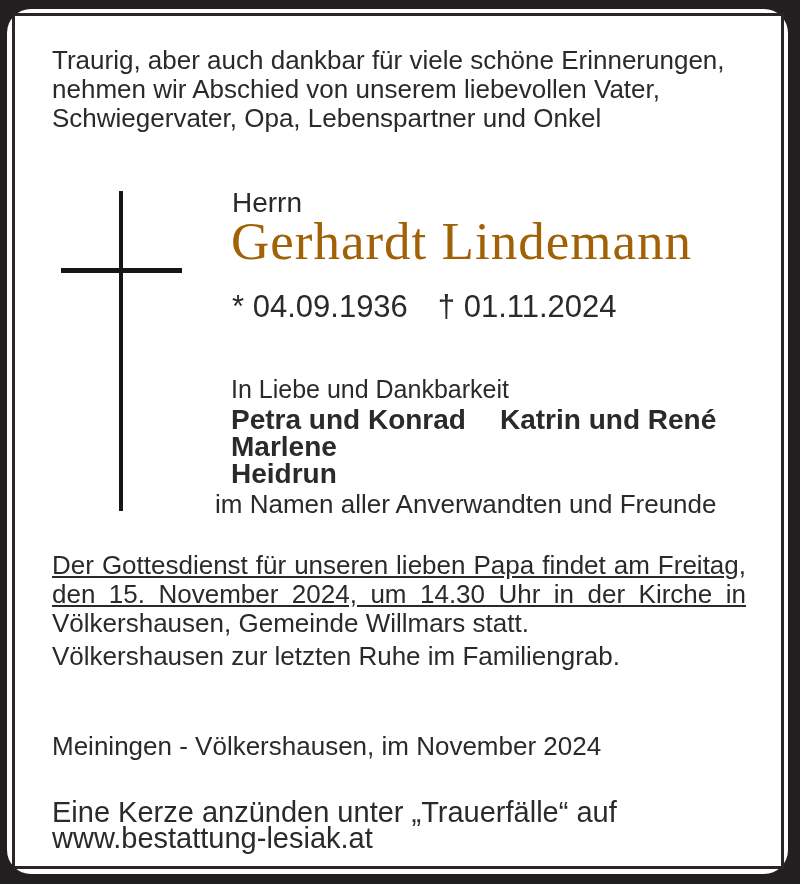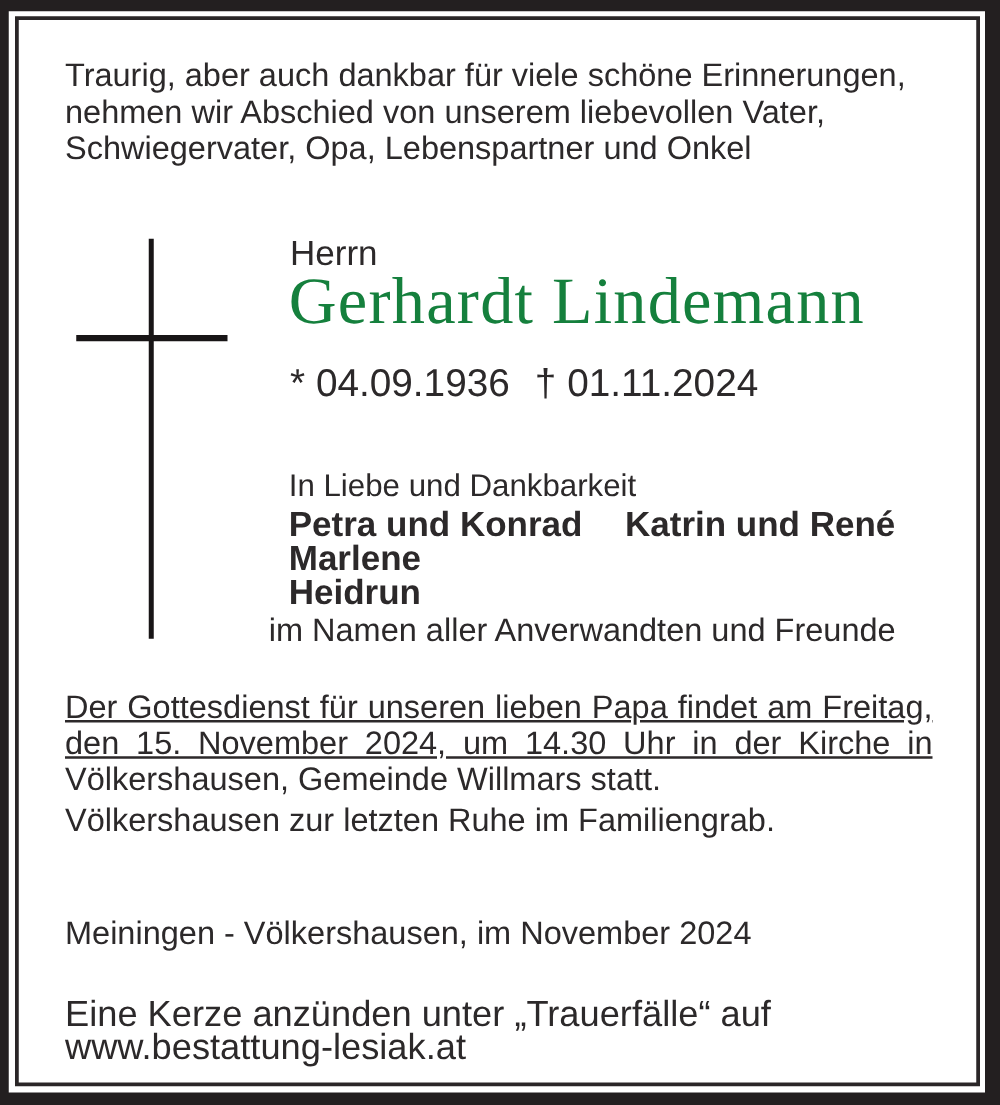--- a/index.html
+++ b/index.html
@@ -7,20 +7,21 @@
   body {
     background: #231f20;
     font-family: "Liberation Sans", sans-serif;
     color: #2c292a;
   }
   .paper {
     position: absolute;
     left: 7px; top: 9px;
     width: 781px; height: 865px;
     background: #ffffff;
+    border-radius: 24px;
   }
   .frame {
     position: absolute;
     left: 5px; top: 4px;
     width: 772px; height: 856px;
     border: 3px solid #2a2627;
     pointer-events: none;
   }
   .abs { position: absolute; }
   .line { white-space: nowrap; }
@@ -31,25 +32,25 @@
   }
   .intro { left: 45px; top: 37px; }
   .cross-v { left: 112px; top: 182px; width: 4px;  height: 320px; background: #181516; }
   .cross-h { left: 54px;  top: 259px; width: 121px; height: 5px;  background: #181516; }
   .salutation { left: 225px; top: 178px; font-size: 28px; line-height: 32px; }
   .name {
     left: 224px; top: 199px;
     font-family: "Liberation Serif", serif;
     font-size: 53px; line-height: 66px;
     letter-spacing: 1px;
-    color: #15803d;
+    color: #a16207;
     white-space: nowrap;
   }
   .dates { left: 225px; top: 280px; font-size: 31px; line-height: 36px; white-space: nowrap; }
-  .dates .death { margin-left: 20px; }
+  .dates .death { margin-left: 30px; }
   .liebe { left: 224px; top: 366px; font-size: 25px; line-height: 28px; }
   .mourners { left: 224px; top: 397px; font-weight: bold; font-size: 28px; line-height: 27px; }
   .mourner-row { position: relative; white-space: nowrap; height: 27px; }
   .mourner-right { position: absolute; left: 269px; top: 0; }
   .im-namen { left: 208px; top: 481px; font-size: 26px; line-height: 29px; }
   .service { left: 45px; top: 542px; width: 696px; }
   .service .just { width: 694px; text-align: justify; text-align-last: justify; white-space: normal; text-decoration: underline; }
   .burial { left: 45px; top: 633px; }
   .dateline { left: 45px; top: 723px; }
   .candle { left: 45px; top: 790px; font-size: 29px; line-height: 26px; }

